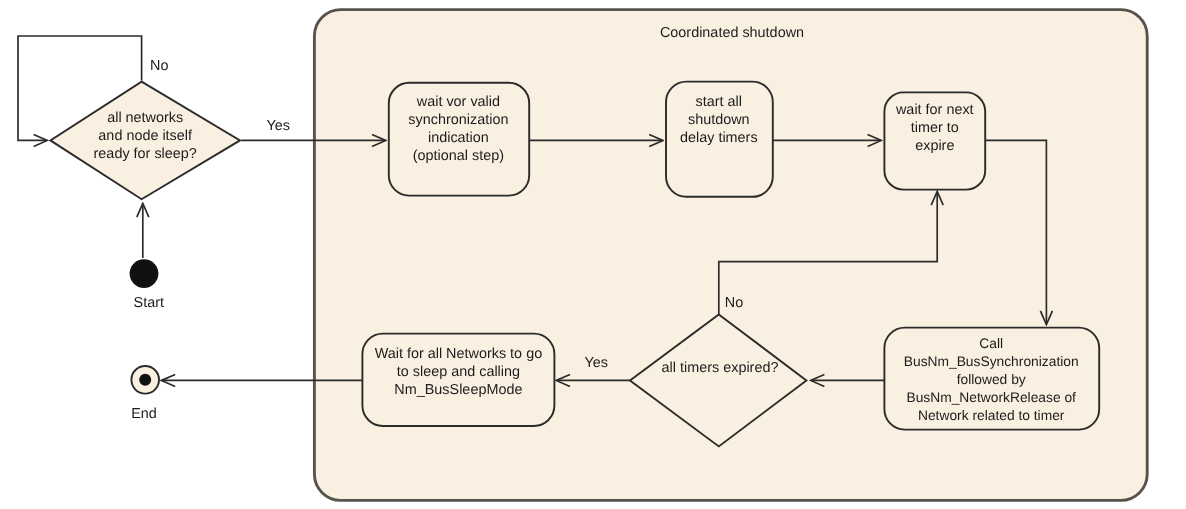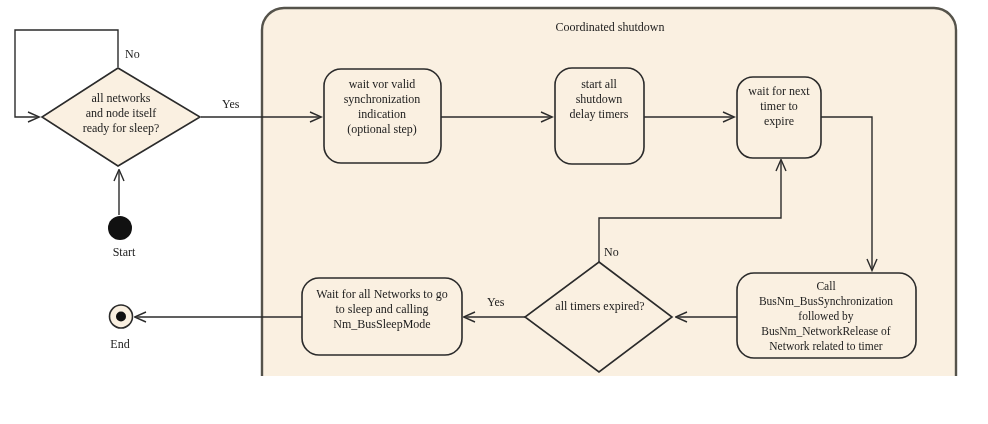--- a/index.html
+++ b/index.html
@@ -1,21 +1,21 @@
 <!DOCTYPE html>
 <html><head>
 <meta charset="utf-8">
 <style>
   html, body { margin: 0; padding: 0; background: #ffffff; }
   .stage {
     position: relative;
     width: 988px;
-    height: 376px;
+    height: 424px;
     background: #ffffff;
-    font-family: Liberation Serif, serif;
+    font-family: Liberation Sans, sans-serif;
   }
   svg { display: block; }
 
   .frame {
     fill: #faf0e1;
     stroke: #55534b;
     stroke-width: 2.4;
   }
   .shape {
     fill: #faf0e1;

